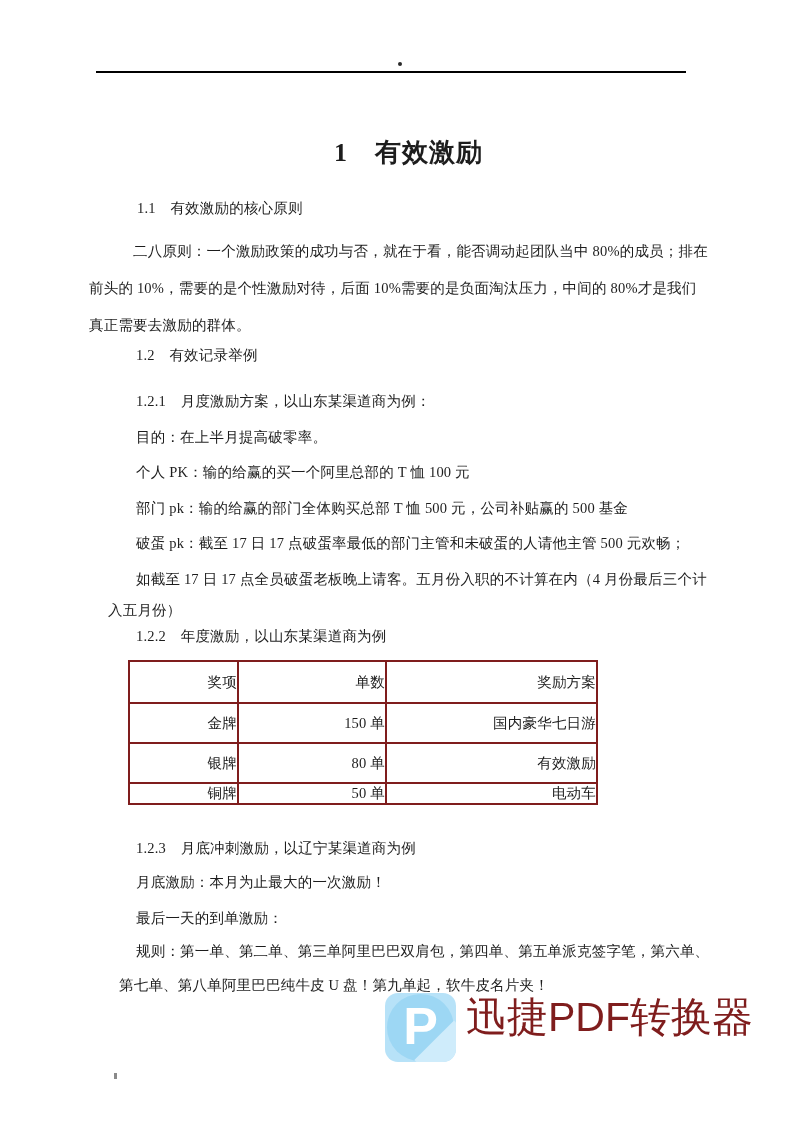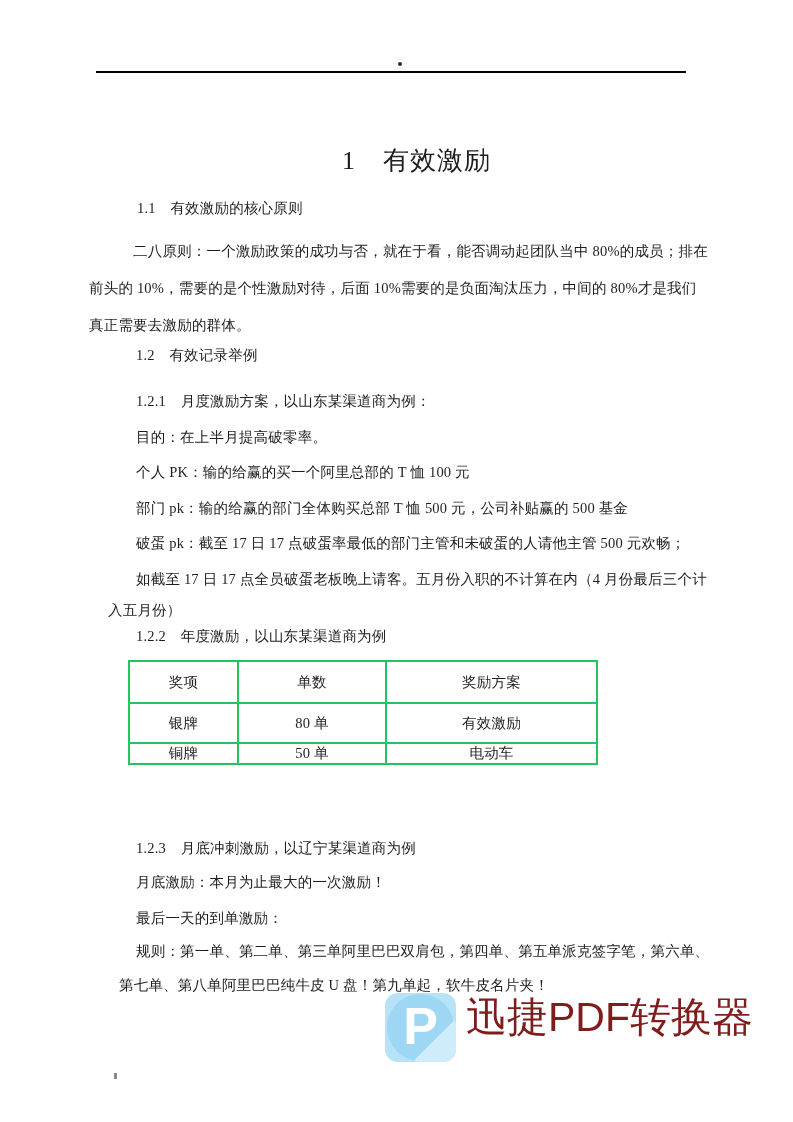--- a/index.html
+++ b/index.html
@@ -32,23 +32,23 @@
     top: 71px;
     width: 590px;
     height: 0;
     border-top: 2px solid #000000;
   }
   
   .title {
     position: absolute;
     left: 334px;
     top: 138px;
-    margin: 8px;
+    margin: 0;
     font-size: 26px;
-    font-weight: 400;
+    font-weight: 700;
     line-height: 30px;
     white-space: nowrap;
     letter-spacing: 1px;
   }
   
   .ln {
     position: absolute;
     margin: 0;
     font-size: 14.5px;
     line-height: 19px;
@@ -58,22 +58,22 @@
   
   .rtable {
     position: absolute;
     left: 128px;
     top: 660px;
     border-collapse: collapse;
     table-layout: fixed;
     border: 2px solid #2e2e2e;
   }
   .rtable th, .rtable td {
-    border: 2px solid #22c55e;
-    text-align: center;
+    border: 2px solid #7f1d1d;
+    text-align: right;
     vertical-align: middle;
     padding: 0;
     font-weight: normal;
     font-size: 14.5px;
     color: #1d1d1d;
     letter-spacing: 0.2px;
   }
   
   .wm-logo {
     position: absolute;
@@ -170,20 +170,25 @@
       <col style="width:148px">
       <col style="width:211px">
     </colgroup>
     <tbody>
       <tr style="height:42px">
         <th>奖项</th>
         <th>单数</th>
         <th>奖励方案</th>
       </tr>
       <tr style="height:40px">
+        <td>金牌</td>
+        <td>150 单</td>
+        <td>国内豪华七日游</td>
+      </tr>
+      <tr style="height:40px">
         <td>银牌</td>
         <td>80 单</td>
         <td>有效激励</td>
       </tr>
       <tr style="height:18px">
         <td>铜牌</td>
         <td>50 单</td>
         <td>电动车</td>
       </tr>
     </tbody>

